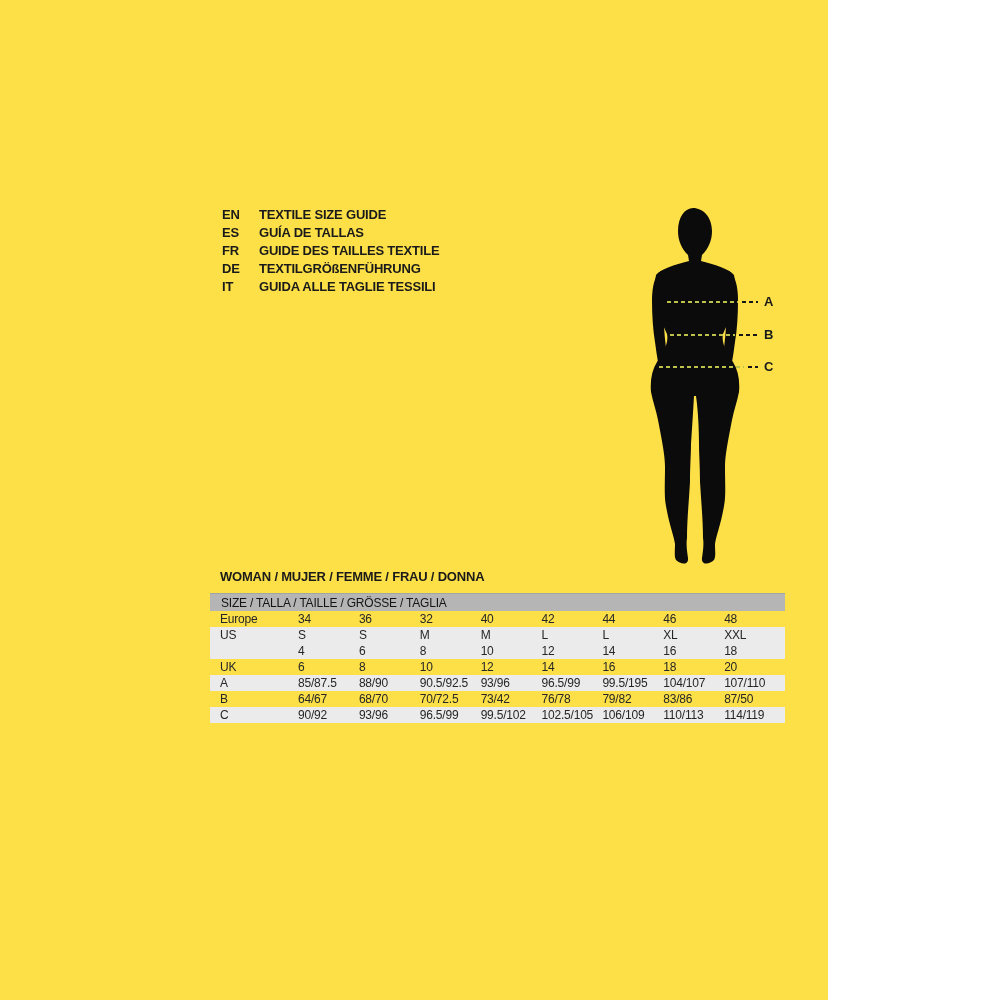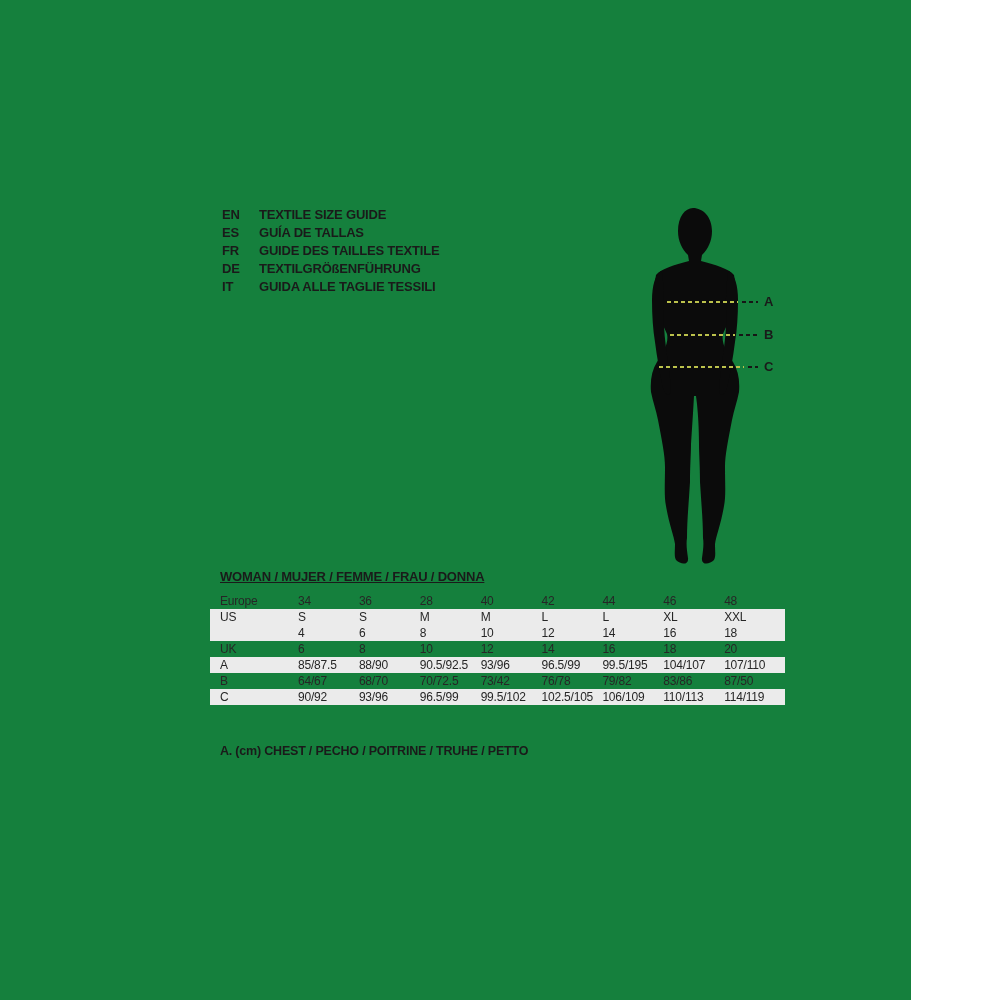--- a/index.html
+++ b/index.html
@@ -1,32 +1,32 @@
 <!DOCTYPE html>
 <html><head>
 <meta charset="utf-8">
 <style>
   html,body { margin:0; padding:0; background:#ffffff; }
   .canvas {
-    position:relative; width:911px; height:1000px; background:#15803d;
+    position:relative; width:828px; height:1000px; background:#fde047;
     font-family:"Liberation Sans", sans-serif; color:#1a1a1a; overflow:hidden;
   }
   
   .langs { position:absolute; left:222px; top:206px; }
   .lang-row { display:flex; height:18px; line-height:18px; font-size:13px; font-weight:700; letter-spacing:-0.2px; }
   .lang-code { width:37px; }
   
   .figure-svg { position:absolute; left:631px; top:203px; width:130px; height:365px; }
   
   .dash { position:absolute; height:2px; }
   .dash-yellow { background:repeating-linear-gradient(90deg,#bcc24c 0 4px,transparent 4px 7px); }
   .dash-black  { background:repeating-linear-gradient(90deg,#161616 0 4px,transparent 4px 7px); }
   .marker { position:absolute; font-size:13px; font-weight:700; line-height:14px; }
   
-  .gender-title { position:absolute; left:220px; top:569px; font-size:13px; font-weight:700; letter-spacing:-0.2px;text-decoration:underline; }
+  .gender-title { position:absolute; left:220px; top:569px; font-size:13px; font-weight:700; letter-spacing:-0.2px; }
   
   .size-table { position:absolute; left:210px; top:593px; width:575px; font-size:12px; color:#262626; letter-spacing:-0.2px; }
   .thead { height:18px; line-height:18px; background:#b5b5b5; border-top:1px solid #a3a3a3; box-sizing:border-box; padding-left:11px; font-weight:500; color:#141414; }
   .tr { display:flex; height:16px; line-height:16px; }
   .tr.gray { background:#ebebeb; }
   .tl { width:88px; padding-left:10px; box-sizing:border-box; }
   .td { flex:1; text-align:left; }
   
   .legend { position:absolute; left:220px; top:742px; }
   .legend-row { height:18px; line-height:18px; font-size:12.5px; font-weight:700; letter-spacing:-0.2px; }
@@ -98,26 +98,27 @@
   <div class="dash dash-black" style="left:739px; top:334px; width:19px;"></div>
   <div class="marker" style="left:764px; top:328px;">B</div>
 
   <div class="dash dash-yellow" style="left:659px; top:366px; width:85px;"></div>
   <div class="dash dash-black" style="left:748px; top:366px; width:10px;"></div>
   <div class="marker" style="left:764px; top:360px;">C</div>
 
   <div class="gender-title">WOMAN / MUJER / FEMME / FRAU / DONNA</div>
 
   <div class="size-table">
+    <div class="thead">SIZE / TALLA / TAILLE / GRÖSSE / TAGLIA</div>
 
     <div class="tr">
       <div class="tl">Europe</div>
       <div class="td">34</div>
       <div class="td">36</div>
-      <div class="td">28</div>
+      <div class="td">32</div>
       <div class="td">40</div>
       <div class="td">42</div>
       <div class="td">44</div>
       <div class="td">46</div>
       <div class="td">48</div>
     </div>
 
     <div class="tr gray">
       <div class="tl">US</div>
       <div class="td">S</div>
@@ -185,16 +186,15 @@
       <div class="td">96.5/99</div>
       <div class="td">99.5/102</div>
       <div class="td">102.5/105</div>
       <div class="td">106/109</div>
       <div class="td">110/113</div>
       <div class="td">114/119</div>
     </div>
   </div>
 
   <div class="legend">
-    <div class="legend-row">A. (cm) CHEST / PECHO / POITRINE / TRUHE / PETTO</div>
   </div>
 
 </div>
 
 </body></html>

